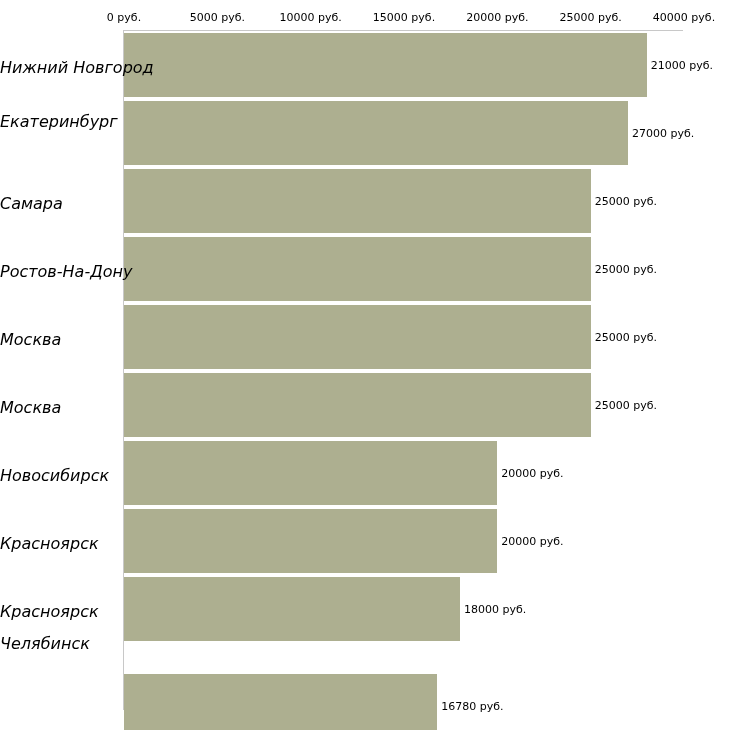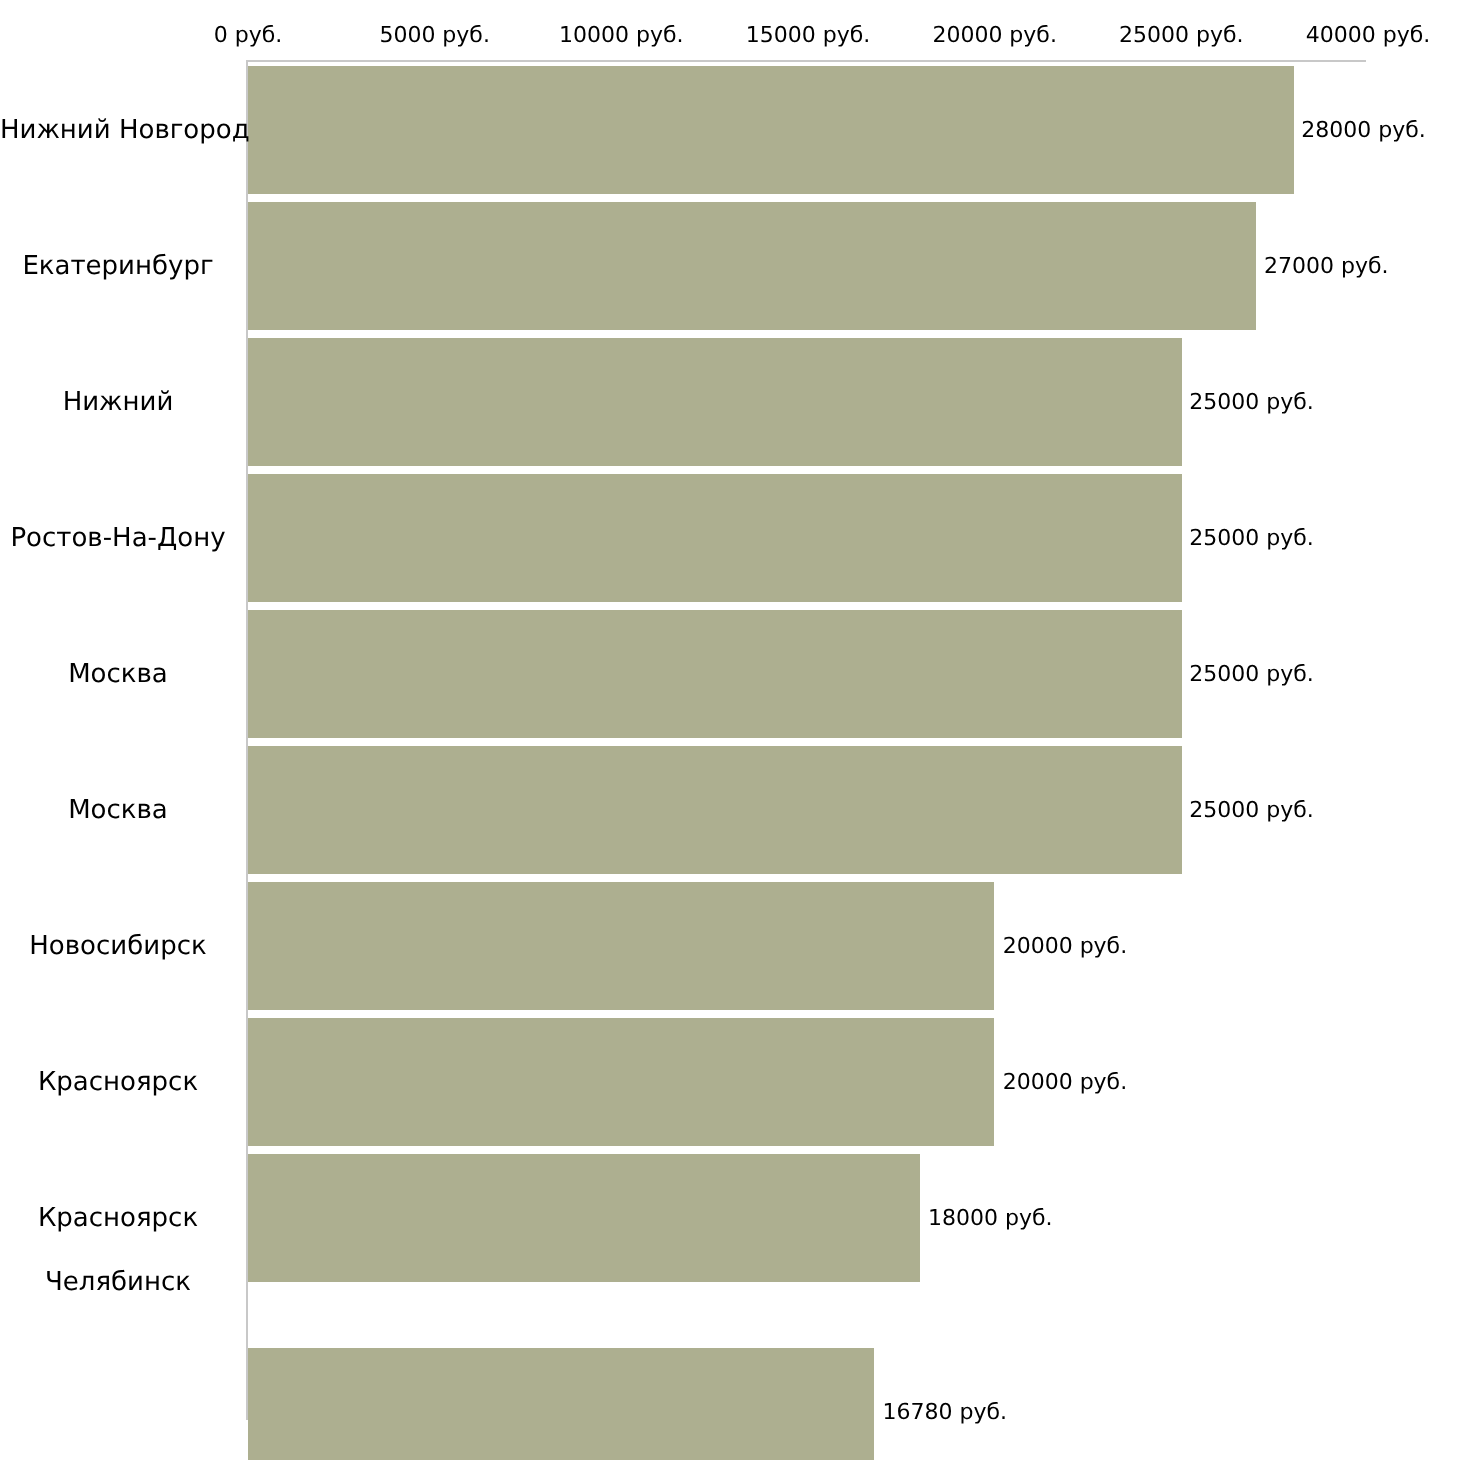--- a/index.html
+++ b/index.html
@@ -63,45 +63,46 @@
     transform: translateY(-50%);
     font-size: 11px;
     color: #000000;
     white-space: nowrap;
     padding-left: 4px;
   }
   .cat-label-wrap {
     position: absolute;
     left: 0;
     width: 118px;
-    text-align: center;
-    font-size: 13px;
+    text-align: left;
+    font-size: 16px;
     color: #000000;
     white-space: nowrap;
+    font-style: italic;
   }
 </style>
 </head>
 <body>
 
 <div id="chart-root">
   <div class="axis-top"></div>
   <div class="axis-left"></div>
   <div id="xticks">
       <div class="xtick-label" style="left: 124px;">0 руб.</div>
       <div class="xtick-label" style="left: 217.333px;">5000 руб.</div>
       <div class="xtick-label" style="left: 310.667px;">10000 руб.</div>
       <div class="xtick-label" style="left: 404px;">15000 руб.</div>
       <div class="xtick-label" style="left: 497.333px;">20000 руб.</div>
       <div class="xtick-label" style="left: 590.667px;">25000 руб.</div>
       <div class="xtick-label" style="left: 684px;">40000 руб.</div>
     </div>
   <div id="bars">
       <div class="bar-row" style="top: 33px; height: 64px; width: 560px;">
         <div class="bar" style="width: 522.667px; background: rgb(173, 175, 144);"></div>
-        <div class="bar-value" style="left: 522.667px;">28000 руб.</div>
+        <div class="bar-value" style="left: 522.667px;">21000 руб.</div>
       </div>
       <div class="bar-row" style="top: 101px; height: 64px; width: 560px;">
         <div class="bar" style="width: 504px; background: rgb(173, 175, 144);"></div>
         <div class="bar-value" style="left: 504px;">27000 руб.</div>
       </div>
       <div class="bar-row" style="top: 169px; height: 64px; width: 560px;">
         <div class="bar" style="width: 466.667px; background: rgb(173, 175, 144);"></div>
         <div class="bar-value" style="left: 466.667px;">25000 руб.</div>
       </div>
       <div class="bar-row" style="top: 237px; height: 64px; width: 560px;">
@@ -128,22 +129,22 @@
         <div class="bar" style="width: 336px; background: rgb(173, 175, 144);"></div>
         <div class="bar-value" style="left: 336px;">18000 руб.</div>
       </div>
       <div class="bar-row" style="top: 674px; height: 64px; width: 560px;">
         <div class="bar" style="width: 313.227px; background: rgb(173, 175, 144);"></div>
         <div class="bar-value" style="left: 313.227px;">16780 руб.</div>
       </div>
     </div>
   <div id="cats">
       <div class="cat-label-wrap" style="top: 58px;">Нижний Новгород</div>
-      <div class="cat-label-wrap" style="top: 126px;">Екатеринбург</div>
-      <div class="cat-label-wrap" style="top: 194px;">Нижний</div>
+      <div class="cat-label-wrap" style="top: 112px;">Екатеринбург</div>
+      <div class="cat-label-wrap" style="top: 194px;">Самара</div>
       <div class="cat-label-wrap" style="top: 262px;">Ростов-На-Дону</div>
       <div class="cat-label-wrap" style="top: 330px;">Москва</div>
       <div class="cat-label-wrap" style="top: 398px;">Москва</div>
       <div class="cat-label-wrap" style="top: 466px;">Новосибирск</div>
       <div class="cat-label-wrap" style="top: 534px;">Красноярск</div>
       <div class="cat-label-wrap" style="top: 602px;">Красноярск</div>
       <div class="cat-label-wrap" style="top: 634px;">Челябинск</div>
     </div>
 </div>
 

